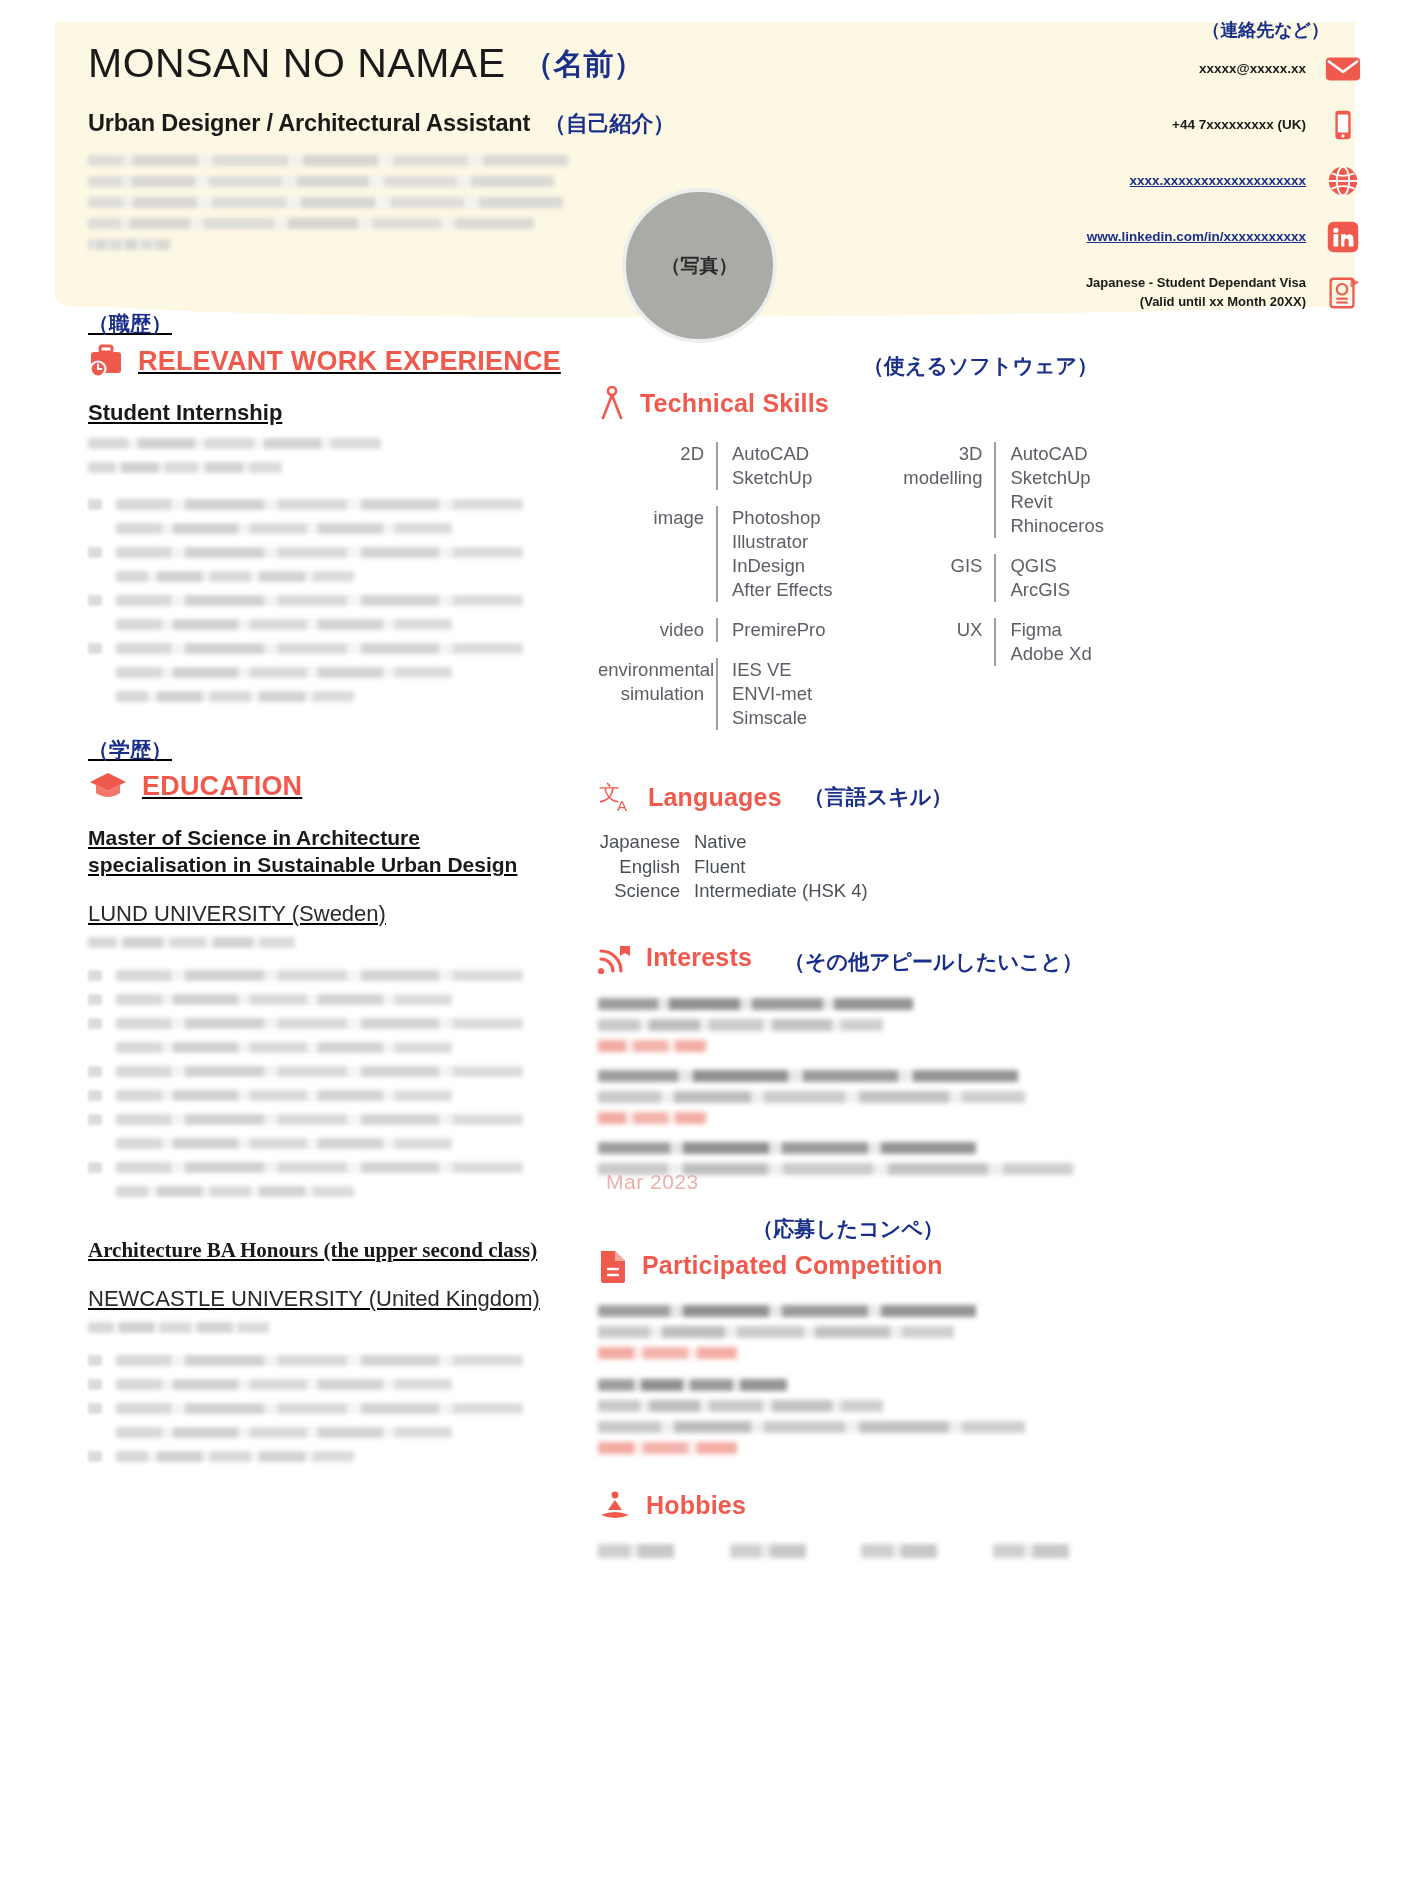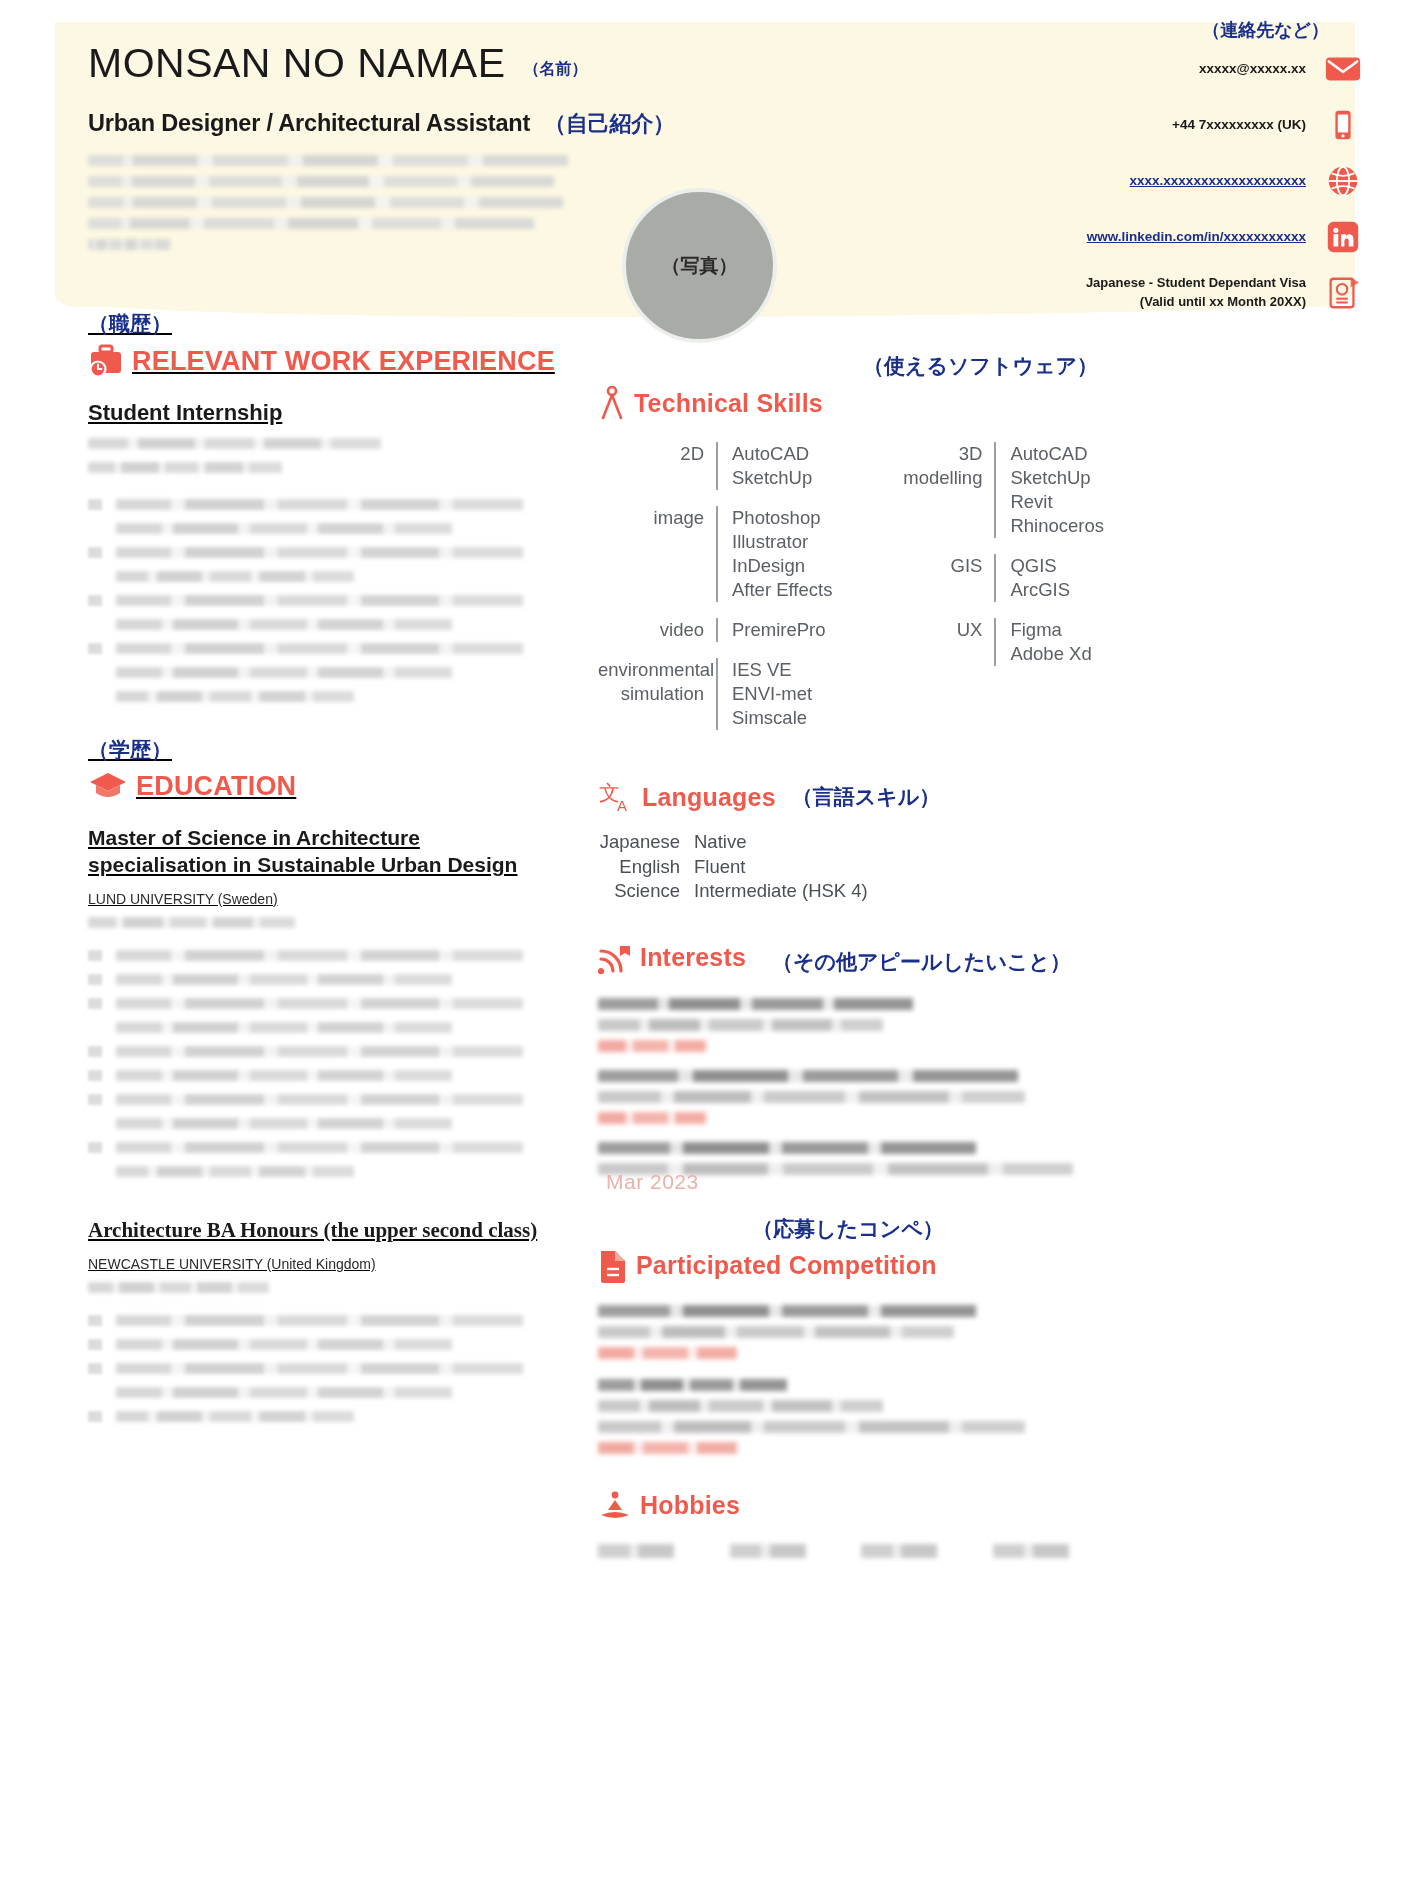--- a/index.html
+++ b/index.html
@@ -27,21 +27,21 @@
     border-radius:0 0 60% 40% / 0 0 100% 100%;
   }
 
   .name-block { position: absolute; left: 88px; top: 40px; width: 700px; }
   .name {
     font-size: 41px; font-weight: 400; letter-spacing: 0.5px;
     color: #1a1a1a; font-family: "Liberation Sans", sans-serif;
     font-stretch: condensed; display: inline-block; vertical-align: baseline;
   }
   .jp-note {
-    color: #1a2f8a; font-weight: bold; font-size: 16px;
+    color: #1a2f8a; font-weight: bold; font-size: 30px;
     display:inline-block; margin-left: 18px; vertical-align: 3px;
   }
   .subtitle {
     margin-top: 22px; font-size: 23.5px; font-weight: bold; color: #1a1a1a;
     letter-spacing: -0.2px;
   }
   .subtitle .jp-note { font-size: 22px; margin-left: 14px; vertical-align: 0; }
 
   
   .blur-lines { position: absolute; left: 88px; top: 155px; width: 500px; }
@@ -77,31 +77,31 @@
   .contact-txt.visa { font-weight: bold; font-size: 13px; }
   .cicon { width: 38px; height: 38px; flex: 0 0 38px; }
 
   
   .left-col { position: absolute; left: 88px; top: 310px; width: 490px; text-decoration: underline; }
   .right-col { position: absolute; left: 598px; top: 352px; width: 500px; }
 
   .jp-tag { color:#1a2f8a; font-weight:bold; font-size:21px; margin-bottom:6px; }
   .jp-tag.right { text-align:right; }
 
-  .sec-head { display:flex; align-items:center; gap: 8px; margin-bottom: 22px; }
+  .sec-head { display:flex; align-items:center; gap: 14px; margin-bottom: 22px; }
   .sec-head .ico { flex: 0 0 auto; display:flex; align-items:center; }
   .sec-title {
     color:#ef5a4d; font-weight:bold; letter-spacing:0.2px;
   }
   .sec-title.big { font-size:27px; }
   .sec-title.med { font-size:25px; }
 
   .job-title { font-size:22px; font-weight:600; color:#1a1a1a; margin-bottom:12px; }
   .edu-title { font-size:21px; font-weight:600; color:#1a1a1a; line-height:1.3; }
-  .edu-sub { font-size:14px; color:#2a2a2a; margin-top:12px; }
+  .edu-sub { font-size:22px; color:#2a2a2a; margin-top:22px; }
   .edu-title.hand { font-family:"Liberation Serif", serif; font-weight:bold; }
 
   .blur-body { margin: 18px 0 0 0; }
   .blur-body .row { display:flex; gap:14px; margin-bottom: 13px; }
   .blur-body .bullet {
     width: 14px; height: 11px; flex:0 0 14px; background:#dcdcdc;
     filter: blur(1.8px);
   }
   .blur-body .line {
     height: 11px; flex:1; border-radius:1px;

